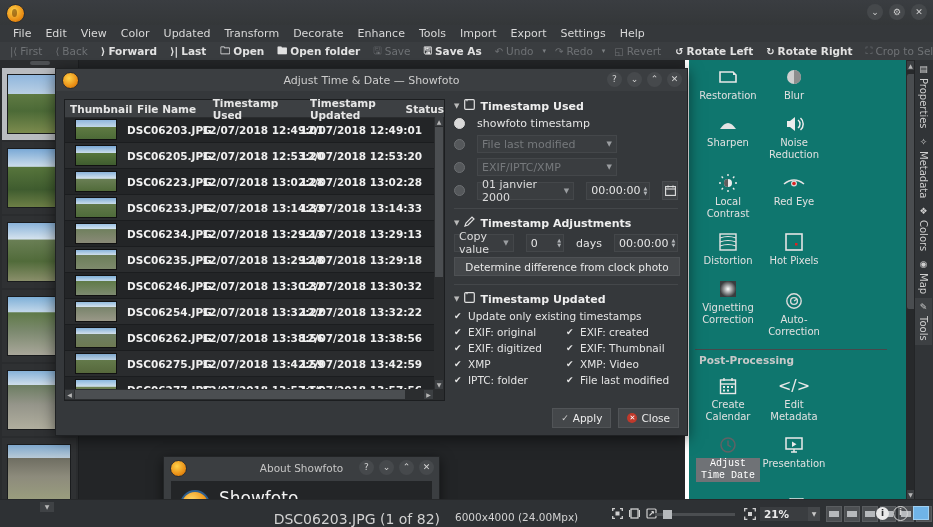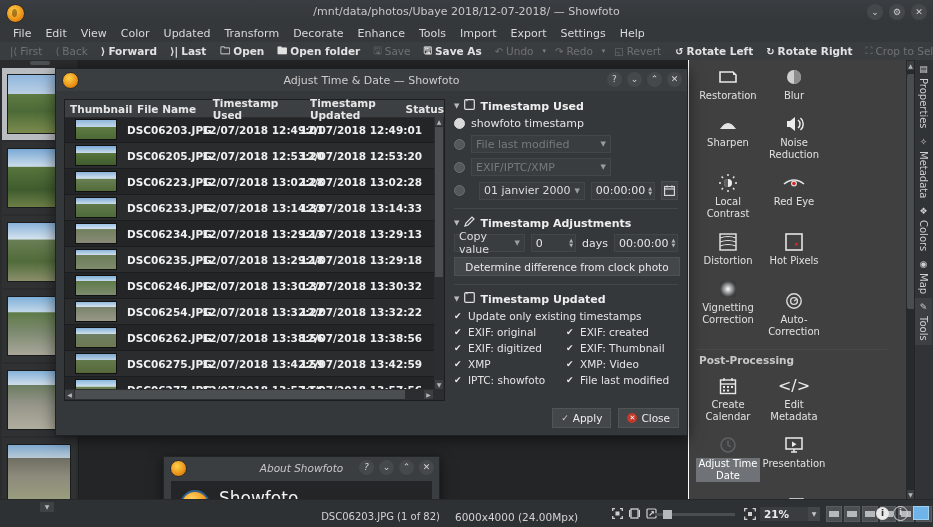--- a/index.html
+++ b/index.html
@@ -63,49 +63,49 @@
       radial-gradient(ellipse at 20% 30%, rgba(120,140,70,.55), transparent 60%),
       radial-gradient(ellipse at 70% 60%, rgba(95,115,55,.5), transparent 60%),
       linear-gradient(#6d7f48,#5d6e3e 40%,#4e5f34);}
   .photo .grass{position:absolute;left:0;right:0;top:0;bottom:0;
     background-image:
       repeating-linear-gradient(100deg, rgba(255,255,255,.05) 0 1px, transparent 1px 5px),
       repeating-linear-gradient(80deg, rgba(0,0,0,.08) 0 1px, transparent 1px 4px),
       repeating-linear-gradient(92deg, rgba(180,200,130,.10) 0 2px, transparent 2px 9px);}
 
   
-  .toolspanel{position:absolute;right:18px;top:0;width:212px;height:440px;background:#404040;
-    border-left:1px solid #ffffff;padding-left:14px;}
+  .toolspanel{position:absolute;right:18px;top:0;width:212px;height:440px;background:#0f766e;
+    border-left:4px solid #ffffff;padding-left:14px;}
   .toolscroll{position:absolute;right:0;top:0;width:9px;height:440px;background:#27292b;}
   .toolscroll .th{position:absolute;left:1px;top:14px;width:7px;height:235px;background:#4a4d50;border-radius:2px;}
   .toolscroll .ar{position:absolute;left:1px;width:7px;height:9px;background:#3c3f42;color:#b5b5b5;
     font-size:6px;text-align:center;line-height:9px;}
   .toolgrid{position:absolute;left:6px;top:0;width:192px;display:flex;flex-wrap:wrap;}
   .tool{width:64px;padding:6px 1px 5px;text-align:center;font-size:10px;color:#e0e0e0;line-height:12px;}
   .tool .ic{height:22px;display:flex;align-items:center;justify-content:center;margin-bottom:2px;}
-  .tool.act .lbl{background:#6f7276;color:#fff;padding:0 2px;display:inline-block;}
+  .tool.act .lbl{background:#6f7276;color:#fff;padding:0 2px;display:inline-block;font-family:Liberation Mono, monospace;}
   .grpsep{width:192px;border-top:1px solid #46494c;margin:6px 0 2px;}
   .grptitle{width:192px;font-size:10.5px;font-weight:bold;color:#c9c9c9;padding:2px 0 3px 4px;}
 
   
   .vtabs{position:absolute;right:0;top:0;width:18px;height:440px;background:#313437;
     border-left:1px solid #232527;}
   .vtab{writing-mode:vertical-rl;font-size:10px;color:#cfcfcf;padding:4px 3px;
     display:flex;align-items:center;gap:4px;}
   .vtab.act{background:#3d4043;}
   .vtab .vi{font-size:9px;}
 
   
   .statusbar{position:absolute;left:0;bottom:0;width:933px;height:27px;background:#2e3134;
     border-top:1px solid #26282a;}
   .sbleft{position:absolute;left:0;top:0;width:78px;height:27px;background:#2e3134;}
   .sbcombo{position:absolute;left:40px;top:2px;width:14px;height:10px;background:#3f4245;
     color:#b9b9b9;font-size:6px;text-align:center;line-height:10px;}
   .sbfile{position:absolute;left:0;top:11px;width:440px;text-align:right;padding-right:10px;
-    font-size:10px;color:#d2d2d2;}
+    font-size:14px;color:#d2d2d2;}
   .sbdim{position:absolute;left:455px;top:11px;font-size:10.5px;color:#d2d2d2;}
   .sbicons{position:absolute;left:612px;top:8px;display:flex;align-items:center;gap:6px;}
   .sbic{width:11px;height:11px;color:#d0d0d0;font-size:10px;line-height:11px;}
   .slider{position:absolute;left:655px;top:13px;width:80px;height:3px;background:#4b4e51;}
   .slider .kn{position:absolute;left:8px;top:-3px;width:9px;height:9px;background:#b5b8bb;}
   .zoomfit{position:absolute;left:744px;top:8px;font-size:10px;color:#d0d0d0;}
   .zoomval{position:absolute;left:760px;top:7px;width:45px;height:14px;background:#3a3d40;
     color:#eaeaea;font-size:10.5px;font-weight:bold;line-height:14px;padding-left:4px;}
   .zoomdd{position:absolute;left:808px;top:7px;width:12px;height:14px;background:#44474a;
     color:#c9c9c9;font-size:6px;text-align:center;line-height:14px;}
@@ -146,21 +146,21 @@
     font-size:6px;text-align:center;line-height:9px;}
   .thsb{position:absolute;left:0;right:0;bottom:0;height:11px;background:#2b2d2f;}
   .thsb .th2{position:absolute;left:10px;top:1px;width:330px;height:9px;background:#4b4e51;}
   .thsb .ar{position:absolute;top:1px;width:9px;height:9px;background:#3c3f42;color:#b5b5b5;
     font-size:6px;text-align:center;line-height:9px;}
 
   
   .pane{position:absolute;left:398px;top:30px;width:224px;height:300px;}
   .sect{display:flex;align-items:center;gap:5px;font-size:11px;font-weight:bold;color:#eeeeee;margin-bottom:4px;}
   .sect .tw{font-size:7px;color:#b9b9b9;}
-  .row{display:flex;align-items:center;gap:6px;margin-bottom:5px;}
+  .row{display:flex;align-items:center;gap:12px;margin-bottom:5px;}
   .radio{width:9px;height:9px;border-radius:50%;background:#55585b;border:1px solid #6c6f72;flex:none;}
   .radio.on{background:#d9d9d9;border-color:#d9d9d9;}
   .rlab{font-size:11px;color:#e4e4e4;}
   .combo{height:16px;background:#3a3d40;border:1px solid #44474a;display:flex;align-items:center;
     justify-content:space-between;padding:0 4px;font-size:11px;color:#dcdcdc;}
   .combo.dis{color:#76797c;}
   .combo .cv{font-size:7px;color:#9a9da0;}
   .spin{height:16px;background:#3a3d40;border:1px solid #44474a;display:flex;align-items:center;
     padding:0 2px 0 4px;font-size:11px;color:#e6e6e6;justify-content:space-between;}
   .spar{display:flex;flex-direction:column;font-size:5px;line-height:5px;color:#b0b3b6;padding-left:3px;}
@@ -176,41 +176,40 @@
   .dlgfoot{position:absolute;right:8px;bottom:7px;display:flex;gap:7px;}
   .fbtn{height:18px;background:#44474a;border:1px solid #515457;display:flex;align-items:center;
     gap:4px;padding:0 8px;font-size:10.5px;color:#ededed;}
   .okic{color:#cfcfcf;font-size:9px;}
   .closeic{width:10px;height:10px;border-radius:50%;background:#c0392b;color:#fff;font-size:7px;
     line-height:10px;text-align:center;}
 
   
   .about{position:absolute;left:163px;top:456px;width:275px;height:71px;background:#3b3e41;
     border:1px solid #222426;box-shadow:0 3px 12px rgba(0,0,0,.55);}
-  .abtitle{position:relative;height:21px;font-style:italic;}
+  .abtitle{position:relative;height:21px;}
   .abtitle .t{position:absolute;left:0;right:0;top:5px;text-align:center;font-size:10.5px;color:#c6c6c6;}
   .abicon{position:absolute;left:6px;top:3px;width:15px;height:15px;border-radius:50%;
     background:radial-gradient(circle at 40% 35%,#ffd24a,#e88b13 65%,#a75c06);border:1px solid #2b2d2f;}
   .abbtns{position:absolute;right:5px;top:3px;display:flex;gap:5px;}
   .abody{position:absolute;left:7px;top:24px;right:7px;bottom:0;background:#232527;
     display:flex;align-items:center;gap:9px;padding-left:9px;}
   .ablogo{width:26px;height:26px;border-radius:50%;
     background:radial-gradient(circle at 38% 33%,#ffd96a,#ef9417 60%,#9d5704);
     border:2px solid #2f5f8f;flex:none;}
   .abname{font-size:17px;color:#f2f2f2;line-height:19px;}
   .abver{font-size:10.5px;font-weight:bold;color:#e2e2e2;}
 </style>
 </head>
 <body>
 
 <div class="app">
 
   <div class="titlebar">
     <div class="appicon"></div>
-    <div class="ttl">/mnt/data/photos/Ubaye 2018/12-07-2018/ — Showfoto</div>
     <div class="wbtns">
       <div class="wbtn">⌄</div>
       <div class="wbtn">⚙</div>
       <div class="wbtn">✕</div>
     </div>
   </div>
 
   <div class="menubar">
     <div class="menu">File</div>
     <div class="menu">Edit</div>
@@ -699,21 +698,21 @@
       <div class="row">
         <div class="radio"></div>
         <div class="combo dis" style="width:130px;">
           <span>EXIF/IPTC/XMP</span>
           <span class="cv">▼</span>
         </div>
       </div>
 
       <div class="row">
         <div class="radio"></div>
-        <div class="combo" style="width:107px;margin-left:8px;">
+        <div class="combo" style="width:107px;">
           <span>01 janvier 2000</span>
           <span class="cv">▼</span>
         </div>
         <div class="spin" style="width:56px;">
           <span>00:00:00</span>
           <span class="spar">
               <span>▲</span>
               <span>▼</span>
             </span>
         </div>
@@ -797,21 +796,21 @@
         <div class="ck">
           <span class="ckb">✔</span>
           <span>XMP</span>
           </div>
         <div class="ck">
           <span class="ckb">✔</span>
           <span>XMP: Video</span>
           </div>
         <div class="ck">
           <span class="ckb">✔</span>
-          <span>IPTC: showfoto</span>
+          <span>IPTC: folder</span>
           </div>
         <div class="ck">
           <span class="ckb">✔</span>
           <span>File last modified</span>
           </div>
       </div>
     </div>
 
     <div class="dlgfoot">
       <div class="fbtn">

